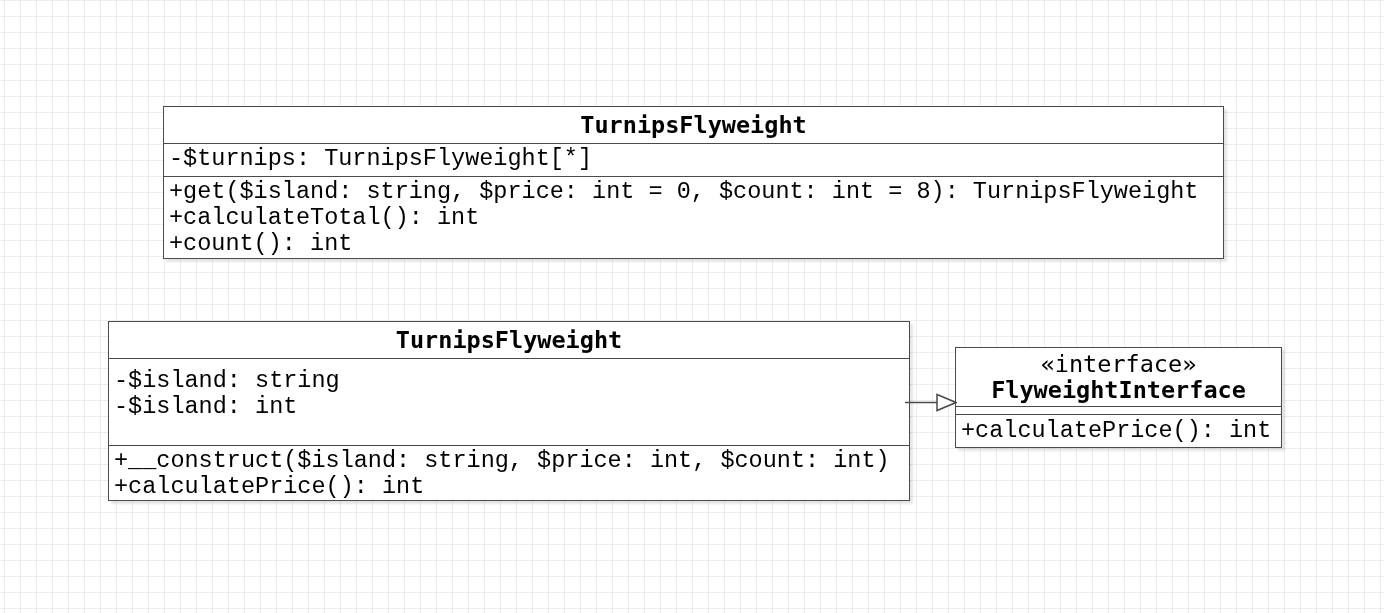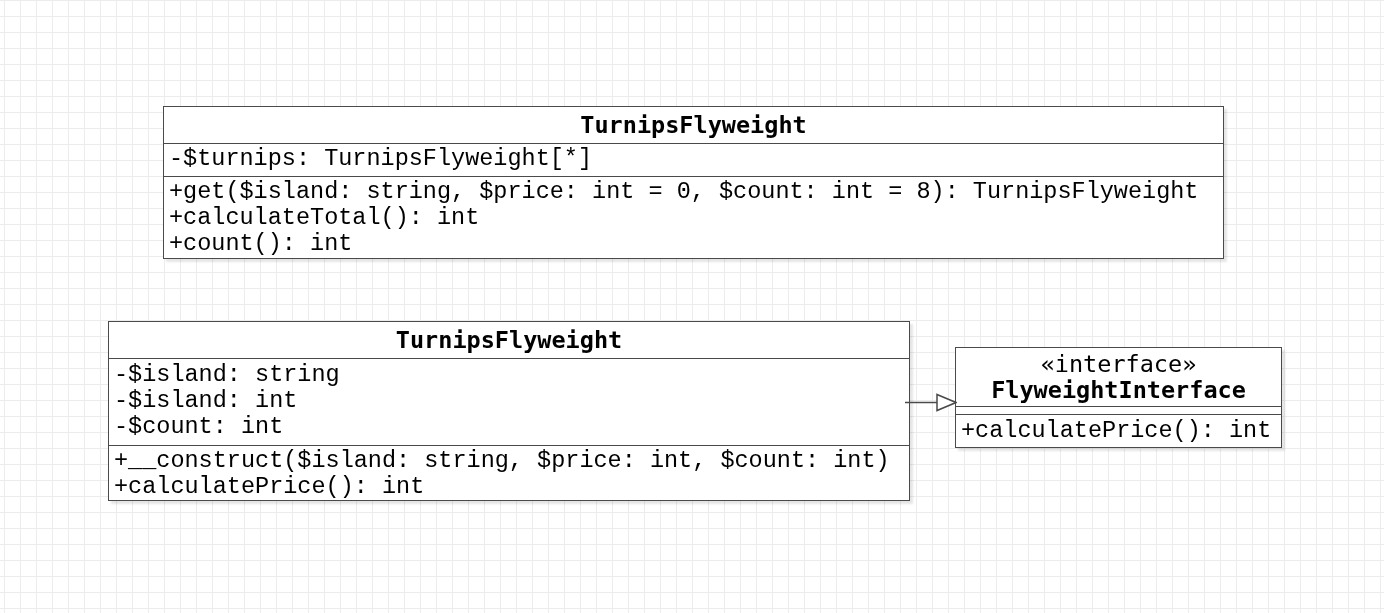--- a/index.html
+++ b/index.html
@@ -54,21 +54,21 @@
     white-space: pre;
   }
   
   #class-factory   { left: 163px; top: 106px; width: 1061px; height: 153px; }
   #class-factory .sec-title   { height: 36px; }
   #class-factory .sec-attrs   { height: 33px; padding-top: 2px; }
   #class-factory .sec-methods { flex: 1; padding-top: 2px; }
   
   #class-turnips   { left: 108px; top: 321px; width: 802px; height: 180px; }
   #class-turnips .sec-title   { height: 36px; }
-  #class-turnips .sec-attrs   { height: 87px; padding-top: 3px; }
+  #class-turnips .sec-attrs   { height: 87px; padding-top: 9px; }
   #class-turnips .sec-methods { flex: 1; padding-top: 2px; }
   
   #class-interface { left: 955px; top: 347px; width: 327px; height: 101px; }
   #class-interface .sec-title   { height: 58px; }
   #class-interface .sec-attrs   { height: 8px; padding-top: 0; }
   #class-interface .sec-methods { flex: 1; padding-top: 3px; }
   
   #realization-arrow {
     position: absolute;
     left: 905px;
@@ -94,21 +94,20 @@
   </div>
 </div>
 
 <div class="uml-class" id="class-turnips">
   <div class="sec sec-title">
     <div class="class-name">TurnipsFlyweight</div>
   </div>
   <div class="sec sec-attrs">
     <div class="member-line">-$island: string</div>
     <div class="member-line">-$island: int</div>
-    <div class="member-line">-$count: int</div>
   </div>
   <div class="sec sec-methods">
     <div class="member-line">+__construct($island: string, $price: int, $count: int)</div>
     <div class="member-line">+calculatePrice(): int</div>
   </div>
 </div>
 
 <div class="uml-class" id="class-interface">
   <div class="sec sec-title">
     <div class="stereotype">«interface»</div>

